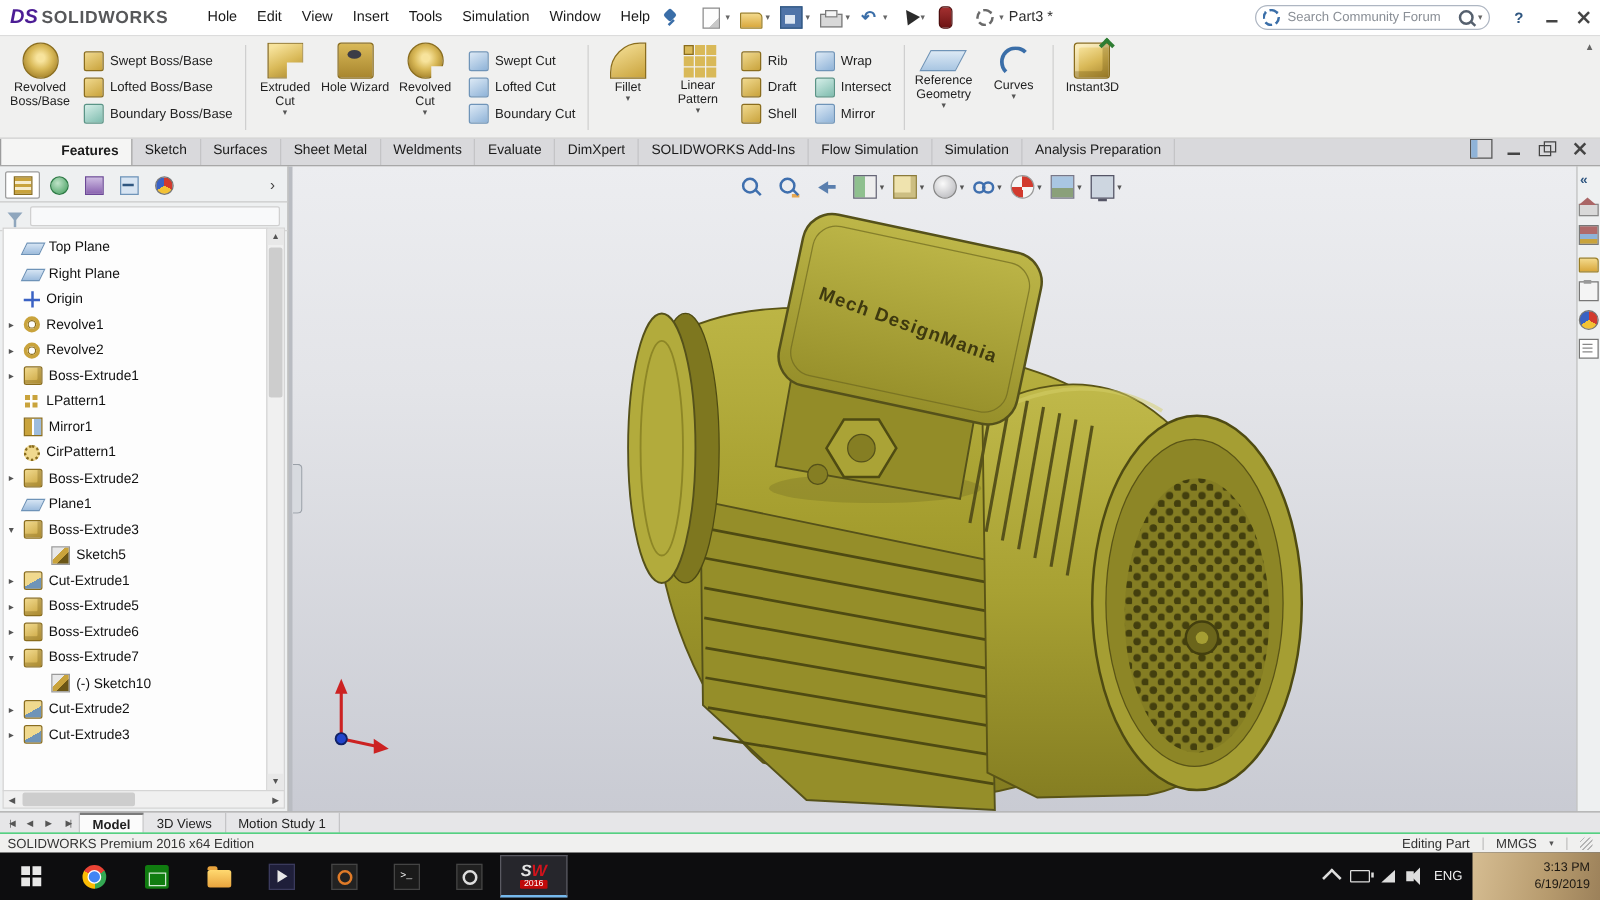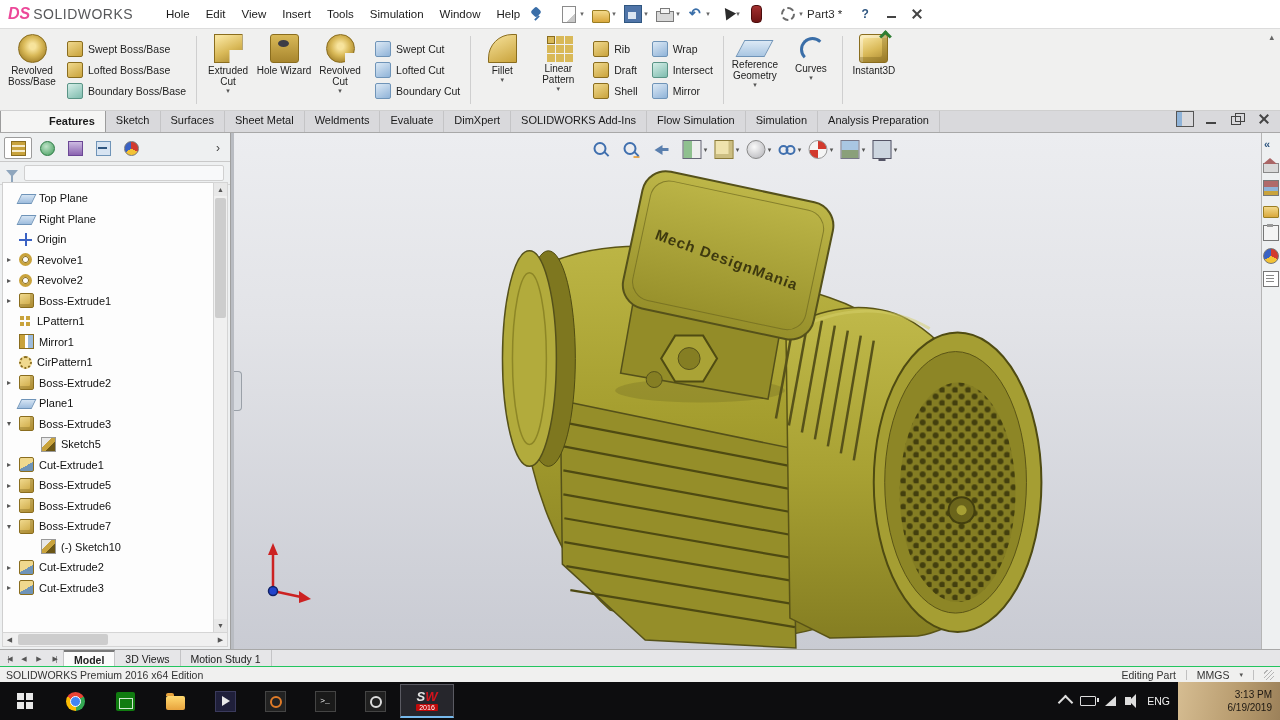--- a/index.html
+++ b/index.html
@@ -2,22 +2,22 @@
 <html><head>
 <meta charset="utf-8">
 <style>
   html,body{margin:0;padding:0;background:#000;}
   body{width:1280px;height:720px;overflow:hidden;font-family:"Liberation Sans",sans-serif;-webkit-font-smoothing:antialiased;}
   .app{position:relative;width:1280px;height:720px;background:#f0f0f0;}
 
   
   .titlebar{position:absolute;top:0;left:0;right:0;height:28px;background:#fff;display:flex;align-items:center;border-bottom:1px solid #dcdcdc;z-index:30;}
   .logo{display:flex;align-items:baseline;padding:0 10px 0 8px;min-width:140px;}
-  .logo-ds{color:#ec4899;font-weight:bold;font-style:italic;font-size:16px;margin-right:3px;}
-  .logo-text{color:#57585a;font-weight:normal;font-size:14px;letter-spacing:.5px;}
+  .logo-ds{color:#4c1d95;font-weight:bold;font-style:italic;font-size:16px;margin-right:3px;}
+  .logo-text{color:#57585a;font-weight:bold;font-size:14px;letter-spacing:.5px;}
   .menus{display:flex;align-items:center;height:100%;}
   .menu-item{padding:0 8px;font-size:11.5px;color:#1a1a1a;line-height:28px;cursor:default;}
   .pin-icon{width:14px;height:14px;position:relative;margin:0 8px 0 2px;}
   .pin-icon::before{content:"";position:absolute;left:2px;top:1px;width:8px;height:8px;background:#3a6ea8;border-radius:2px;transform:rotate(45deg);}
   .pin-icon::after{content:"";position:absolute;left:6px;top:8px;width:2px;height:6px;background:#3a6ea8;transform:rotate(45deg);}
   .qat{display:flex;align-items:center;gap:2px;margin-left:6px;}
   .qat-btn{display:flex;align-items:center;padding:1px 2px;border-radius:2px;}
   .qic{width:16px;height:16px;position:relative;display:inline-block;}
   .qcaret{width:8px;font-size:7px;color:#666;text-align:center;}
   .qcaret.has-caret::before{content:"▾";}
@@ -298,20 +298,26 @@
           <span class="qic qi-rebuild"></span>
           <span class="qcaret"></span>
         </span>
 
         <span class="qat-btn">
           <span class="qic qi-options"></span>
           <span class="qcaret has-caret"></span>
         </span>
       </div>
     <span class="doc-title">Part3 *</span>
+    <div class="search">
+      <span class="s-gear"></span>
+      <input placeholder="Search Community Forum" style="">
+      <span class="s-mag"></span>
+      <span class="s-caret"></span>
+    </div>
     <div class="win-controls">
       <span class="wc help">?</span>
       <span class="wc min"></span>
       <span class="wc close"></span>
     </div>
   </div>
 
   <div class="ribbon">
     <div class="rgroup">
       <div class="rb-lg">

